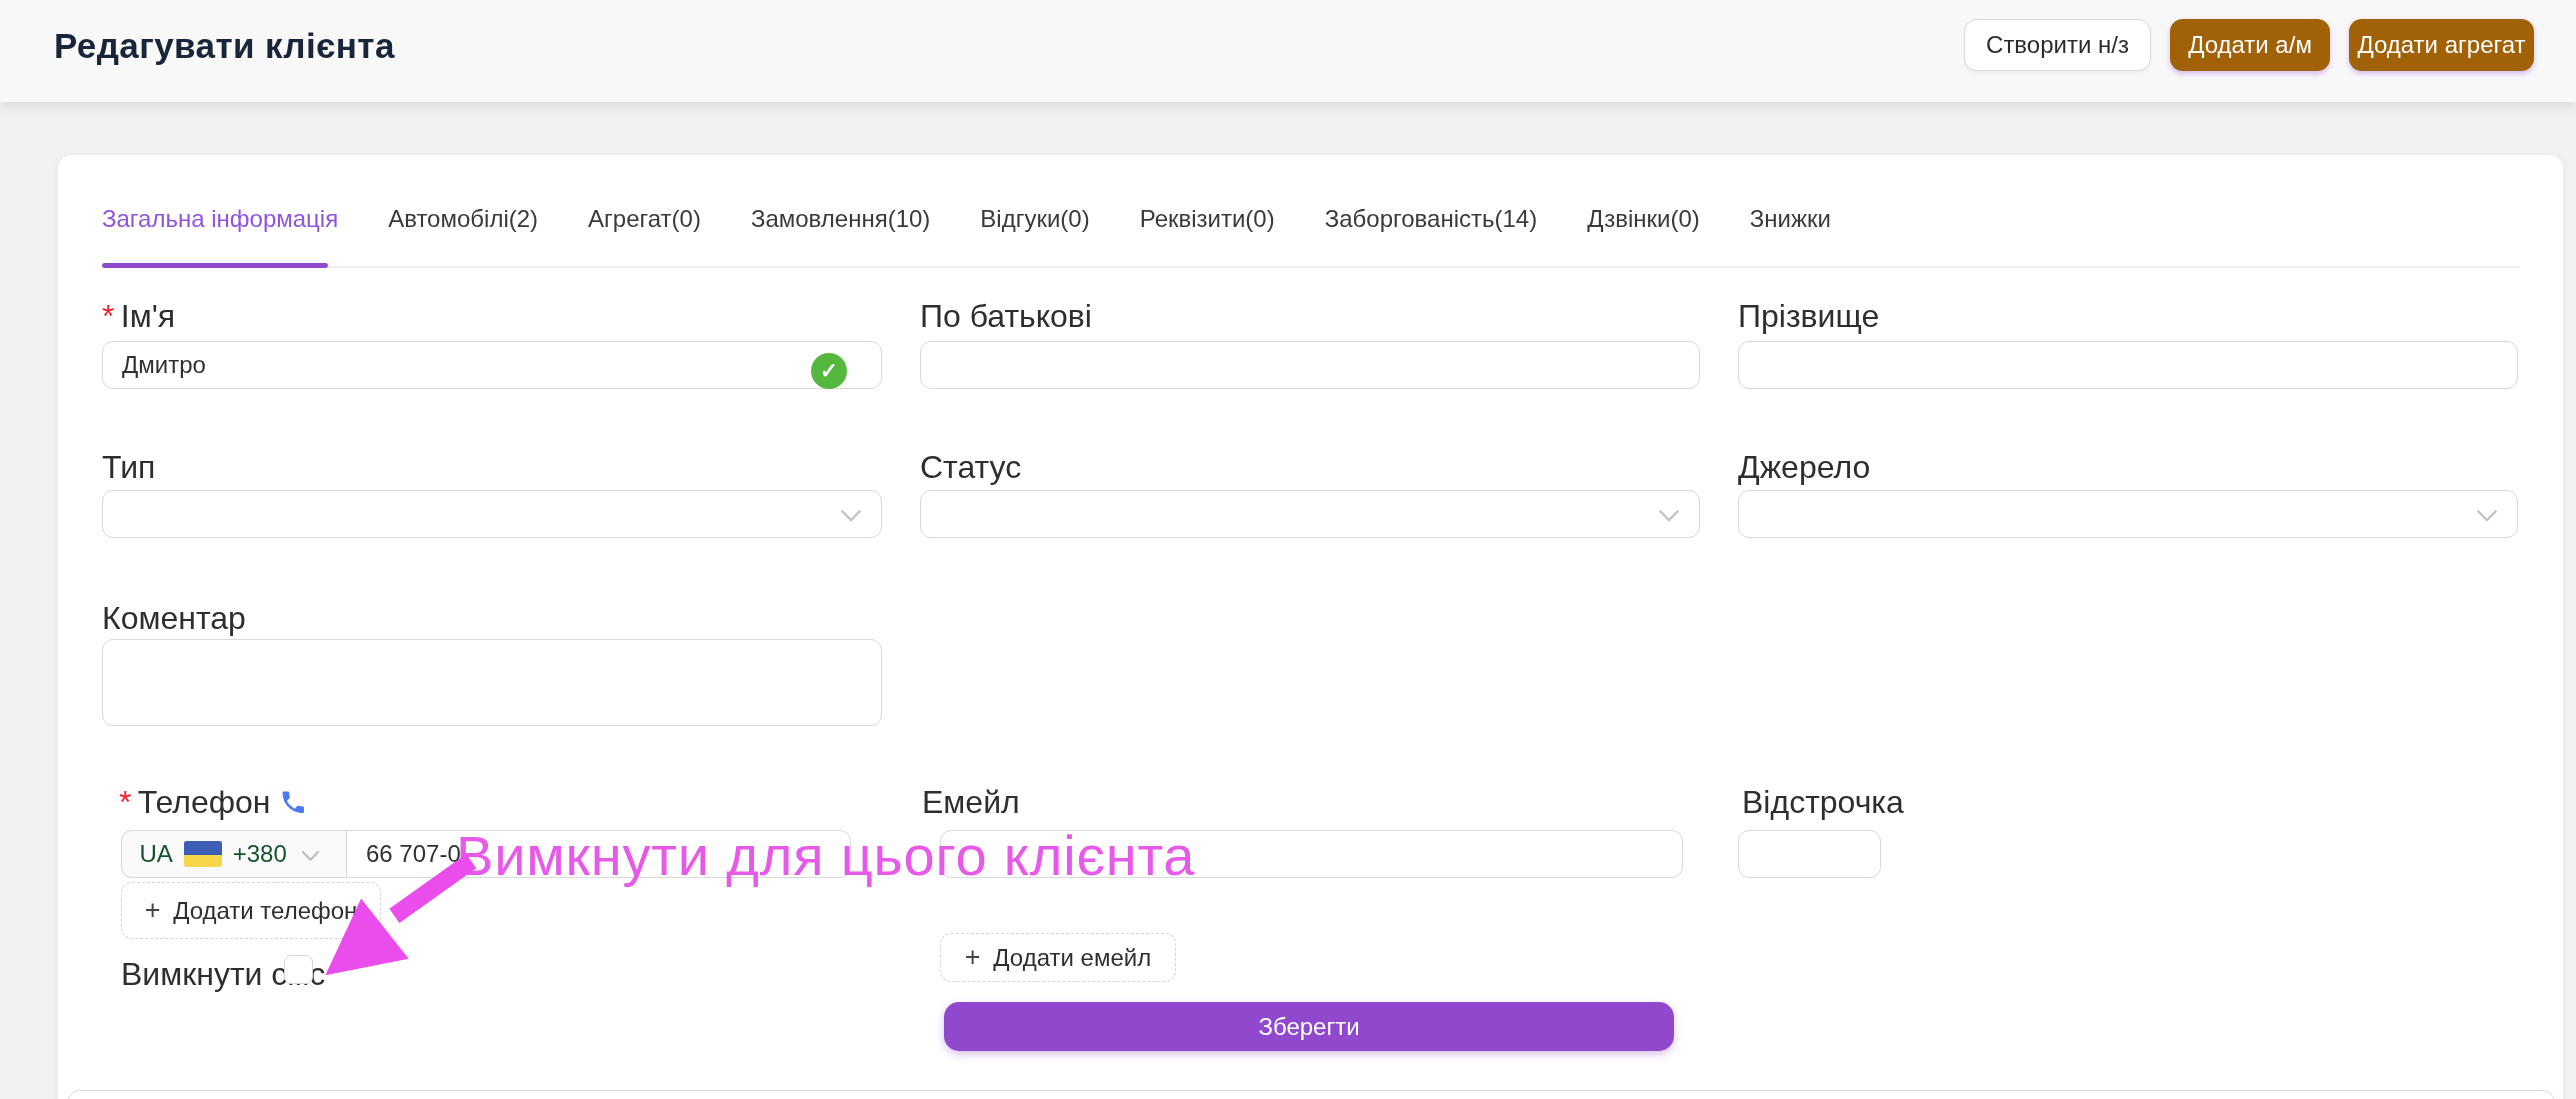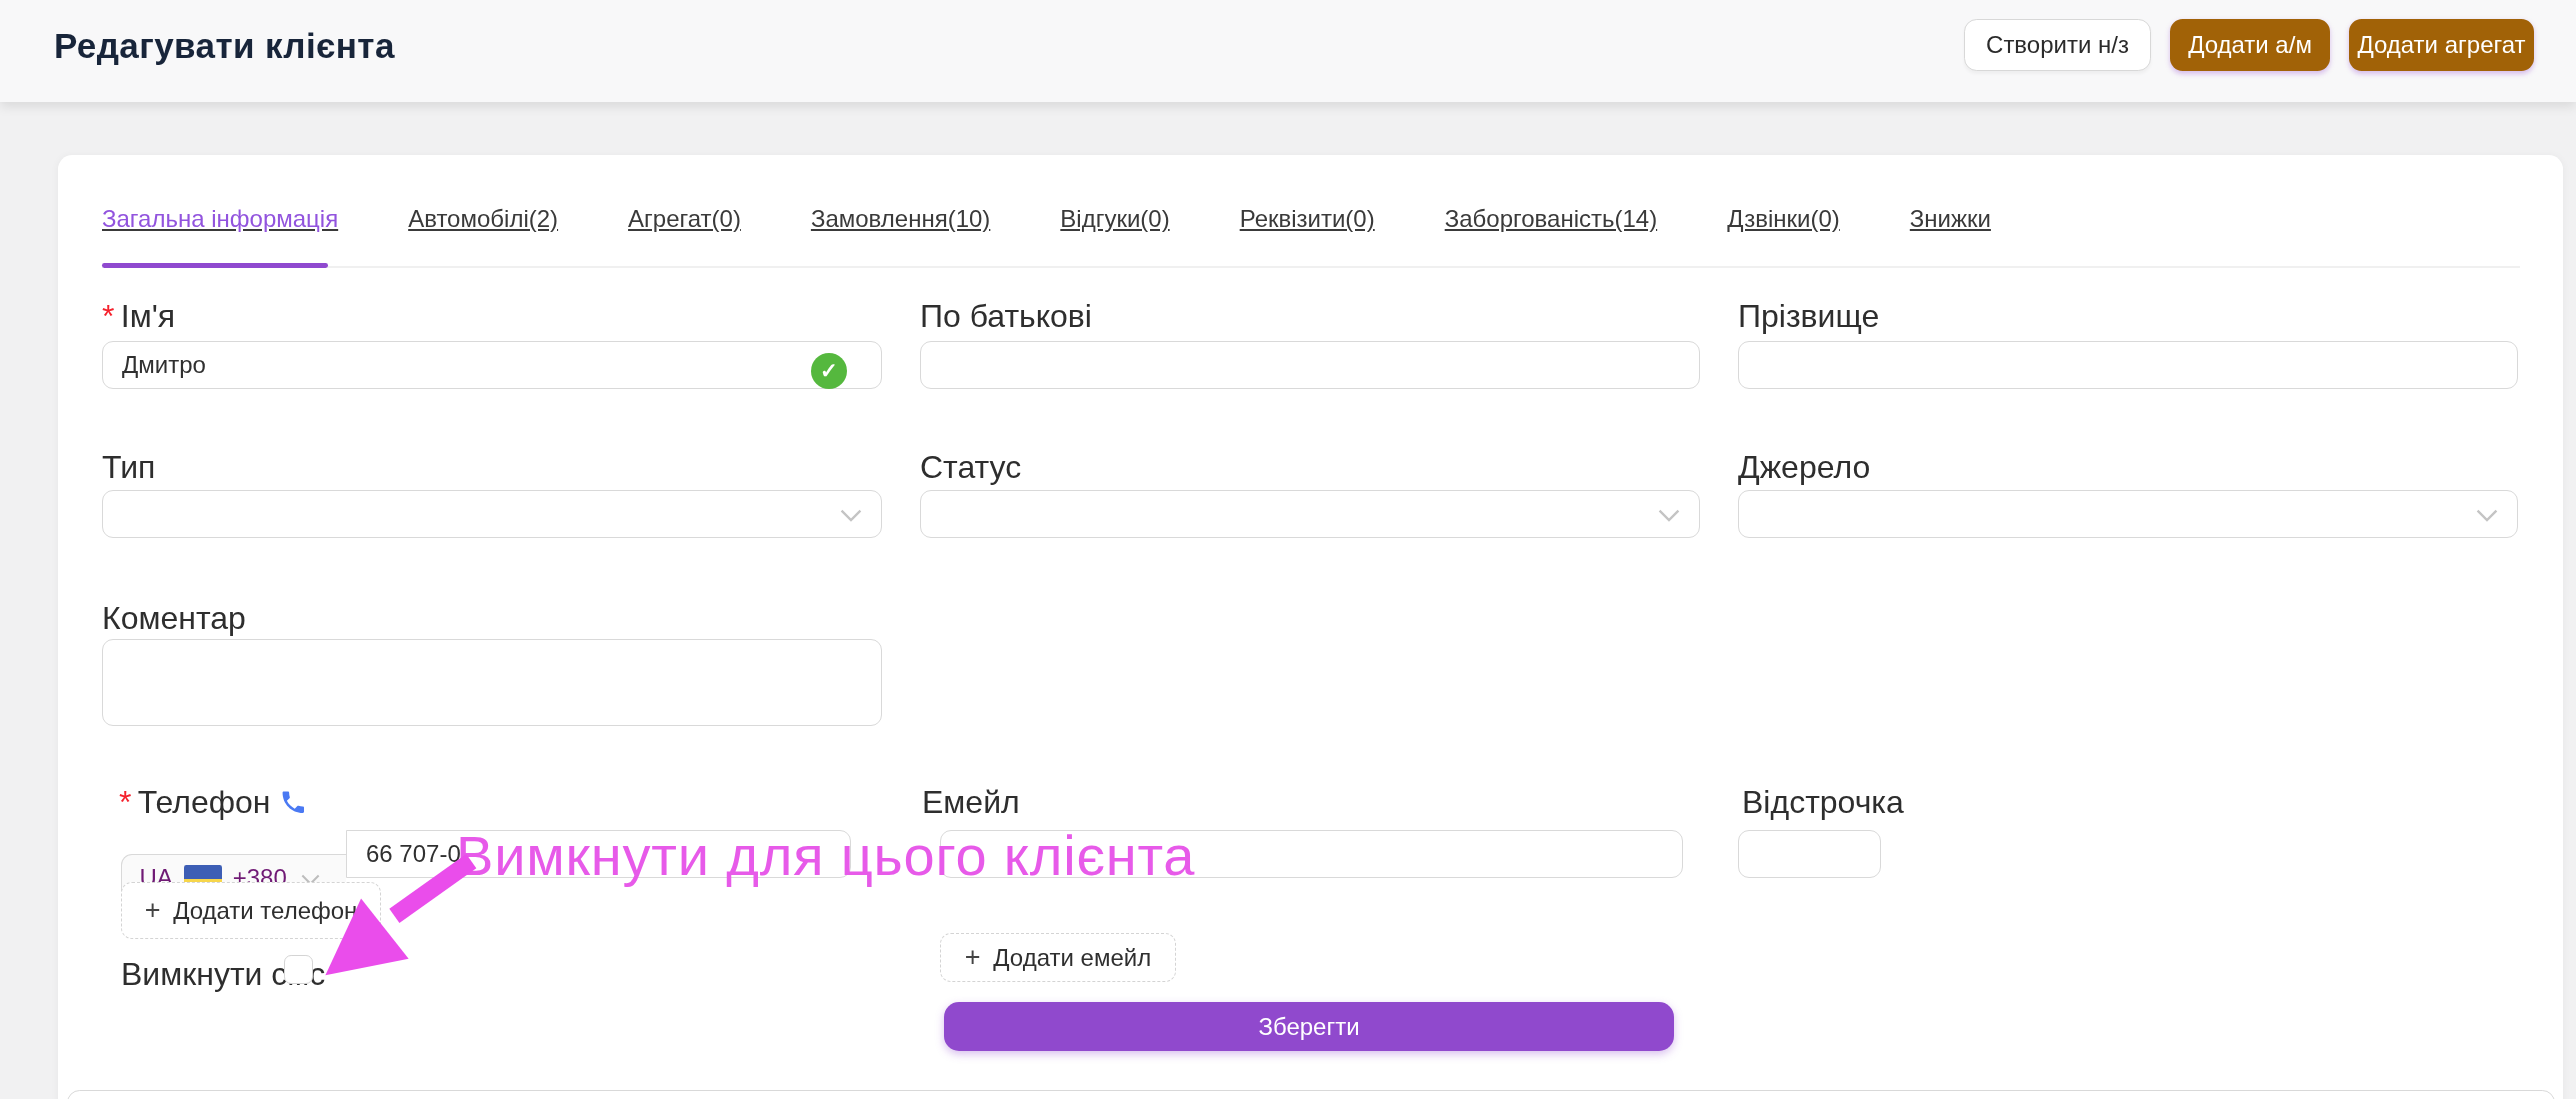--- a/index.html
+++ b/index.html
@@ -25,22 +25,22 @@
   }
   .hbtn.ghost{background:#fff;border:1.6px solid #d8d8d8;color:#2b2b2b;box-shadow:0 2.4px 3.2px rgba(0,0,0,.04);}
   .hbtn.purple{background:#a16207;color:#fff;border:none;box-shadow:0 2.4px 4.8px rgba(155,79,210,.35);}
   
   .card{
     position:absolute;left:58px;top:155px;width:2505px;height:1031px;
     background:#fff;border-radius:14.3px;box-shadow:0 1.6px 8px rgba(0,0,0,.05);z-index:1;
   }
   
   .tabs{
-    position:absolute;left:102px;top:205px;display:flex;gap:70px;
-    font-size:24px;color:#3a3a3a;z-index:2;white-space:nowrap;text-decoration:underline;
+    position:absolute;left:102px;top:205px;display:flex;gap:50px;
+    font-size:24px;color:#3a3a3a;z-index:2;white-space:nowrap;
   }
   .tab{cursor:pointer;}
   .tab.active{color:#9254de;}
   .tab-underline{position:absolute;left:102px;top:263px;width:226px;height:4.8px;background:#8f49cf;border-radius:2.4px;z-index:3;}
   .tab-divider{position:absolute;left:102px;top:266px;width:2418px;height:1.6px;background:#f0f0f0;z-index:2;}
   
   .flabel{position:absolute;font-size:32px;color:#2e2e2e;z-index:2;white-space:nowrap;}
   .req{color:#f5222d;margin-right:6.3px;}
   .tbox{
     position:absolute;background:#fff;border:1.6px solid #d9d9d9;border-radius:11px;
@@ -51,24 +51,24 @@
   textarea.tbox{padding:11px 19px;resize:none;outline:none;}
   .selectbox{cursor:pointer;}
   .chev{position:absolute;right:19px;top:50%;transform:translateY(-50%);z-index:3;}
   .valid-badge{
     position:absolute;left:811px;top:353px;width:36px;height:36px;border-radius:50%;
     background:#55b83e;color:#fff;display:flex;align-items:center;justify-content:center;
     font-size:21.4px;font-weight:bold;z-index:3;
   }
   
   .phone-country{
-    position:absolute;left:121px;top:854px;width:225px;height:48px;
+    position:absolute;left:121px;top:830px;width:225px;height:48px;
     background:#fafafa;border:1.6px solid #d9d9d9;border-right:none;
     border-radius:11px 0 0 11px;box-sizing:border-box;display:flex;align-items:center;
-    gap:11px;padding:0 0 0 17.4px;font-size:24px;color:#701a75;cursor:pointer;z-index:2;
+    gap:11px;padding:0 0 0 17.4px;font-size:24px;color:#14532d;cursor:pointer;z-index:2;
   }
   .phone-number{
     position:absolute;left:346px;top:830px;width:505px;height:48px;
     border-radius:0 11px 11px 0;z-index:2;
   }
   .flag{width:38px;height:26px;border-radius:2.4px;overflow:hidden;display:inline-block;flex:0 0 auto;}
   .flag .b{height:13.5px;background:#3d5eb5;}
   .flag .y{height:12.7px;background:#f7d64a;}
   .dashed-btn{
     position:absolute;background:#fff;border:1.6px dashed #d4d4d4;border-radius:11px;

